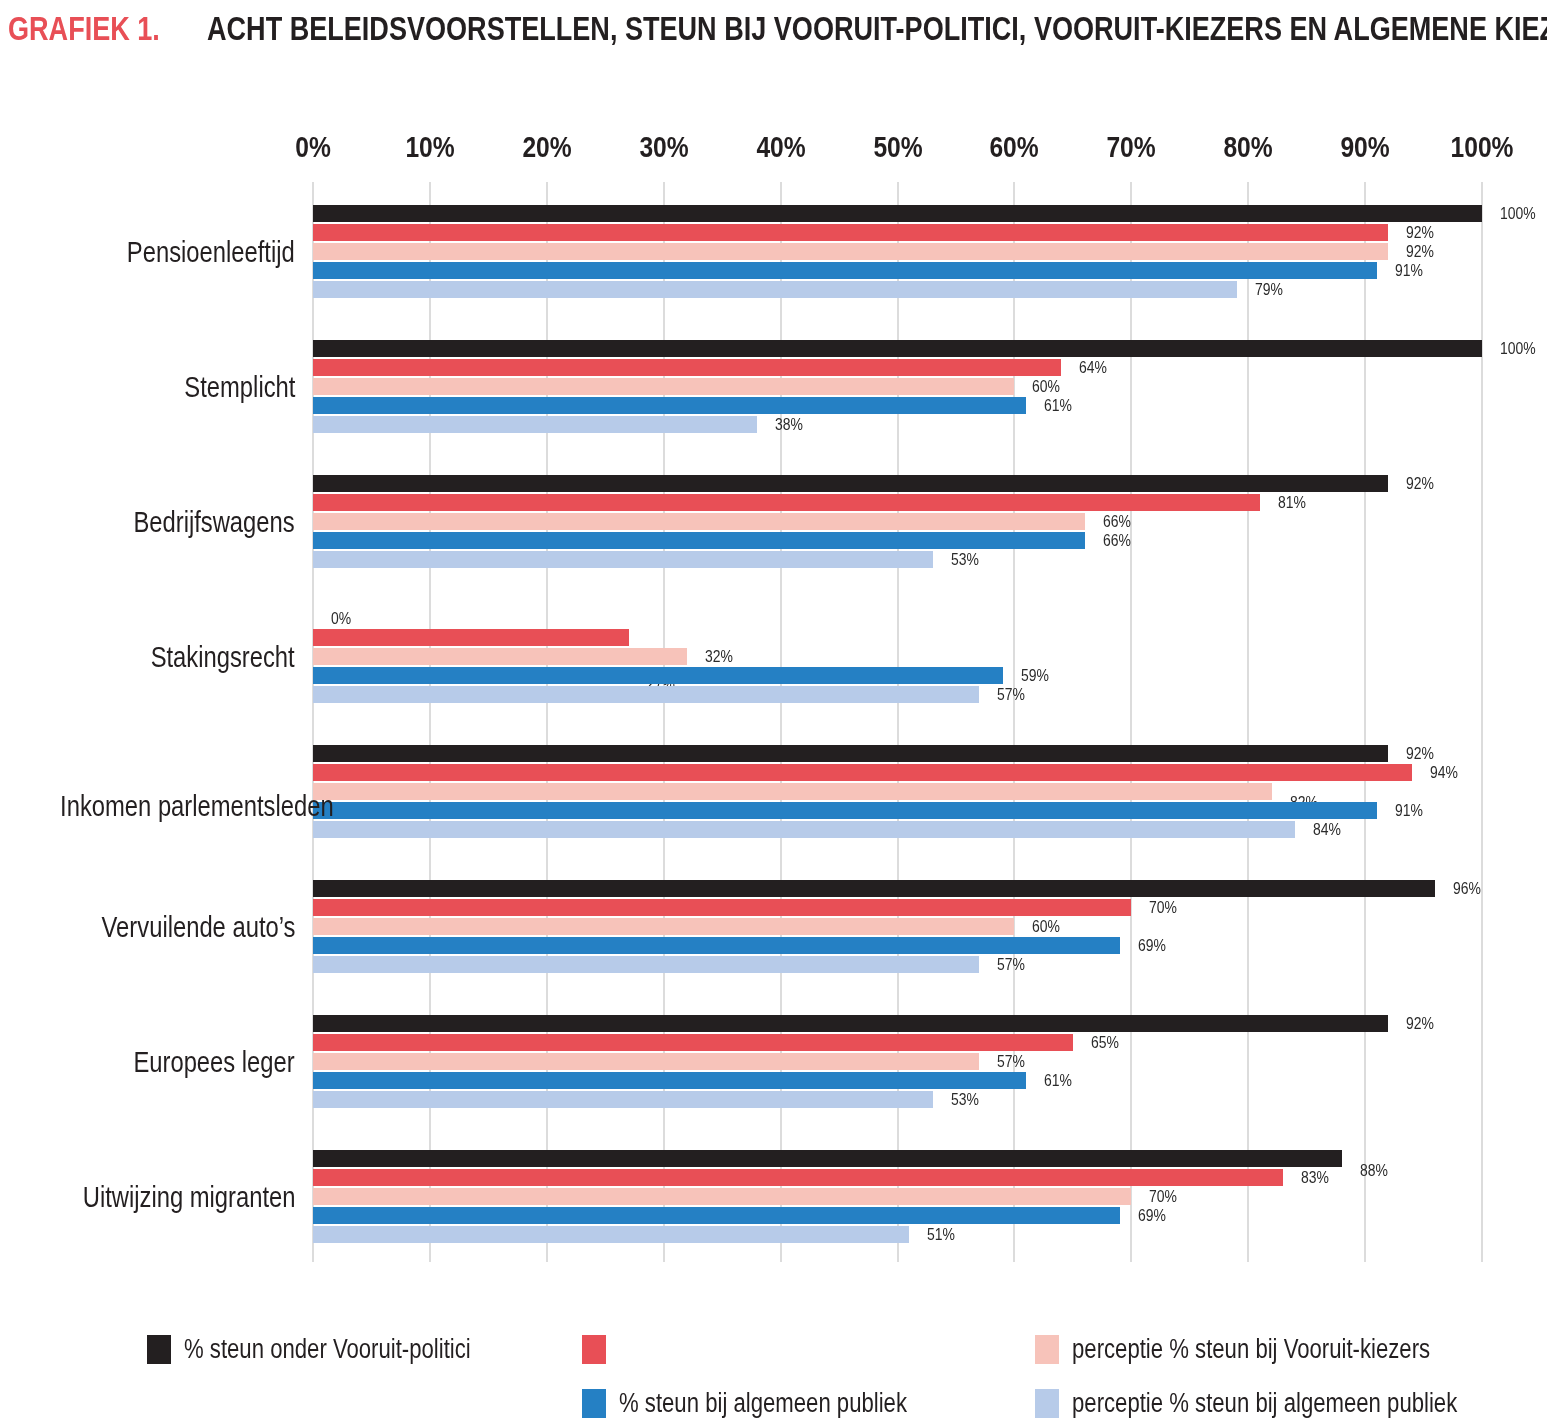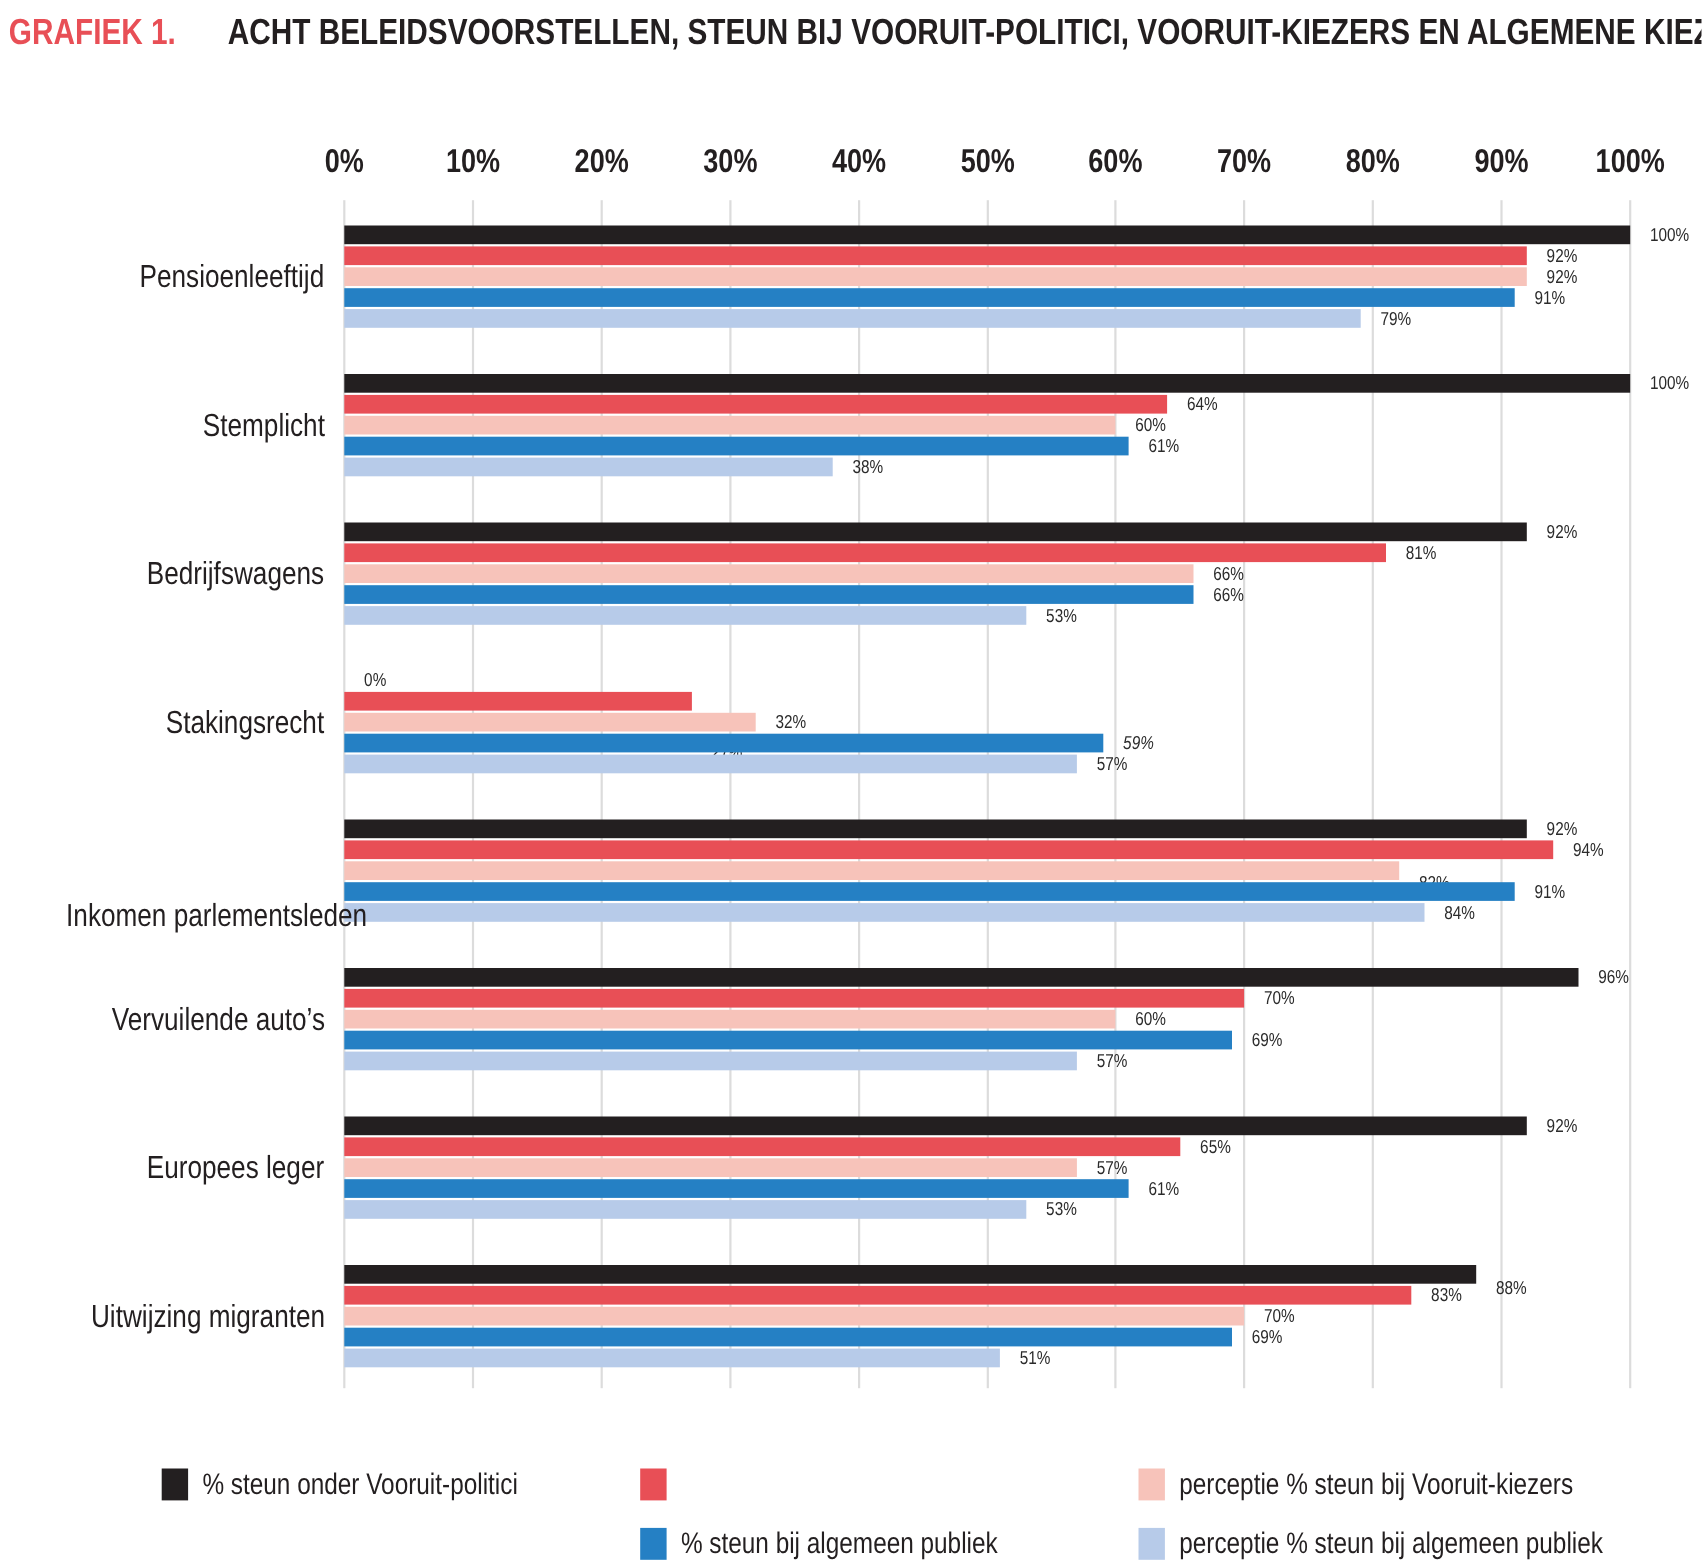--- a/index.html
+++ b/index.html
@@ -120,21 +120,21 @@
         <div class="bar-value" style="top: 76px; left: calc(53% + 18px);"><span class="cx">53%</span></div>
       </div>
       <div class="bar-group" style="top: 428px;">
         <div class="bar" style="top: 0px; width: 0%; background: rgb(35, 31, 32);"></div>
         <div class="bar-value" style="top: 0px; left: calc(0% + 18px);"><span class="cx">0%</span></div>
         <div class="bar" style="top: 19px; width: 27%; background: rgb(232, 79, 86);"></div>
         <div class="bar-value" style="top: 19px; left: calc(27% + 18px); margin-top: 46px;"><span class="cx">27%</span></div>
         <div class="bar" style="top: 38px; width: 32%; background: rgb(247, 195, 186);"></div>
         <div class="bar-value" style="top: 38px; left: calc(32% + 18px);"><span class="cx">32%</span></div>
         <div class="bar" style="top: 57px; width: 59%; background: rgb(37, 128, 196);"></div>
-        <div class="bar-value" style="top: 57px; left: calc(59% + 18px); font-style: italic;"><span class="cx">59%</span></div>
+        <div class="bar-value" style="top: 57px; left: calc(59% + 18px);"><span class="cx">59%</span></div>
         <div class="bar" style="top: 76px; width: 57%; background: rgb(183, 203, 233);"></div>
         <div class="bar-value" style="top: 76px; left: calc(57% + 18px);"><span class="cx">57%</span></div>
       </div>
       <div class="bar-group" style="top: 563px;">
         <div class="bar" style="top: 0px; width: 92%; background: rgb(35, 31, 32);"></div>
         <div class="bar-value" style="top: 0px; left: calc(92% + 18px);"><span class="cx">92%</span></div>
         <div class="bar" style="top: 19px; width: 94%; background: rgb(232, 79, 86);"></div>
         <div class="bar-value" style="top: 19px; left: calc(94% + 18px);"><span class="cx">94%</span></div>
         <div class="bar" style="top: 38px; width: 82%; background: rgb(247, 195, 186);"></div>
         <div class="bar-value" style="top: 38px; left: calc(82% + 18px); margin-top: 11px;"><span class="cx">82%</span></div>
@@ -179,21 +179,21 @@
         <div class="bar" style="top: 76px; width: 51%; background: rgb(183, 203, 233);"></div>
         <div class="bar-value" style="top: 76px; left: calc(51% + 18px);"><span class="cx">51%</span></div>
       </div>
     </div>
 
   <div id="category-labels">
       <div class="category-label" style="top: 234.5px;"><span class="cx cx-r">Pensioenleeftijd</span></div>
       <div class="category-label" style="top: 369.5px;"><span class="cx cx-r">Stemplicht</span></div>
       <div class="category-label" style="top: 504.5px;"><span class="cx cx-r">Bedrijfswagens</span></div>
       <div class="category-label" style="top: 639.5px;"><span class="cx cx-r">Stakingsrecht</span></div>
-      <div class="category-label" style="top: 816px;"><span class="cx cx-r">Inkomen parlementsleden</span></div>
+      <div class="category-label" style="top: 789px;"><span class="cx cx-r">Inkomen parlementsleden</span></div>
       <div class="category-label" style="top: 909.5px;"><span class="cx cx-r">Vervuilende auto’s</span></div>
       <div class="category-label" style="top: 1044.5px;"><span class="cx cx-r">Europees leger</span></div>
       <div class="category-label" style="top: 1179.5px;"><span class="cx cx-r">Uitwijzing migranten</span></div>
     </div>
 
   <div id="legend">
       <div class="legend-item" style="left: 147px; top: 1322px;">
         <div class="legend-swatch" style="background: rgb(35, 31, 32);"></div>
         <div class="legend-label"><span class="cx">% steun onder Vooruit-politici</span></div>
       </div>

